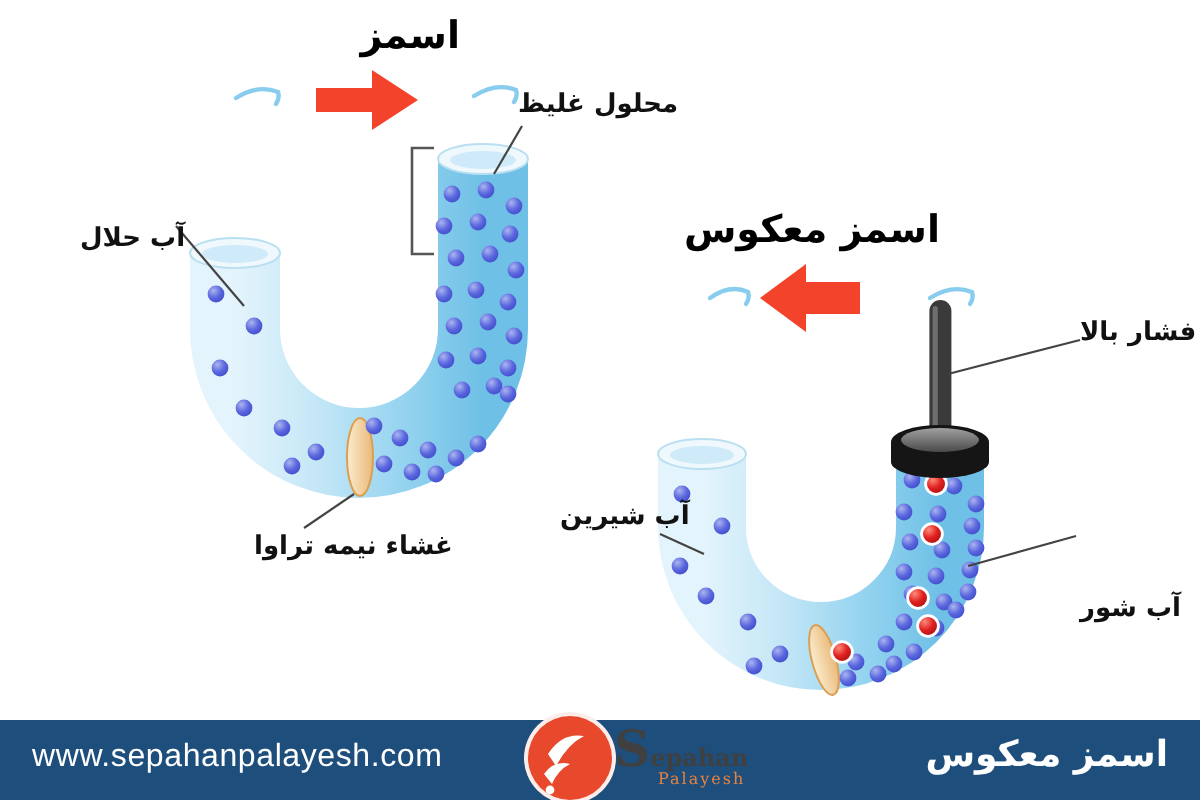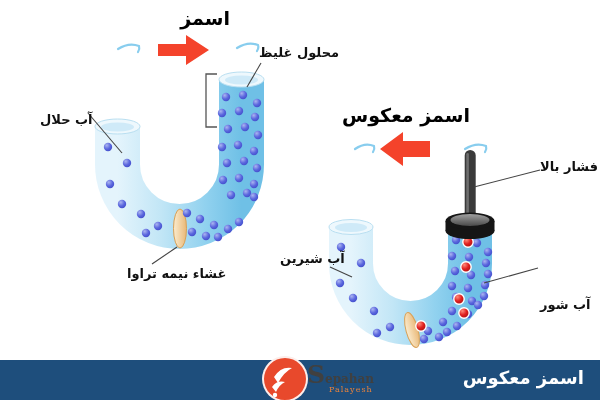--- a/index.html
+++ b/index.html
@@ -182,20 +182,21 @@
   <div class="ptitle" style="left:352px;top:104px;width:118px;">اسمز معکوس</div>
 
   <div class="plabel" style="left:40px;top:92px;margin-top:20px;">آب حلال</div>
   <div class="plabel" style="left:259px;top:45px;">محلول غلیظ</div>
   <div class="plabel" style="left:103px;top:266px;margin-left:24px;">غشاء نیمه تراوا</div>
   <div class="plabel" style="left:540px;top:159px;">فشار بالا</div>
   <div class="plabel" style="left:280px;top:251px;text-align:center;">آب شیرین</div>
   <div class="plabel" style="left:540px;top:253px;margin-top:44px;">آب شور</div>
 
   <div class="footer-bar" style="background-color: rgb(30, 78, 124);"></div>
+  <div class="site-url">www.sepahanpalayesh.com</div>
   <div class="logo-circle" style="background-color: rgb(232, 73, 44);">
     <svg width="42" height="42" viewBox="0 0 42 42">
       <path d="M10,19 Q17,8 28,10 Q20,14 14,25 Z" fill="#ffffff"></path>
       <path d="M8,29 Q13,22 21,24 Q15,27 12,34 Z" fill="#ffffff"></path>
       <circle cx="11" cy="37" r="2.2" fill="#ffffff"></circle>
     </svg>
   </div>
   <div class="brand-name">Sepahan</div>
   <div class="brand-sub">Palayesh</div>
   <div class="footer-caption">اسمز معکوس</div>

